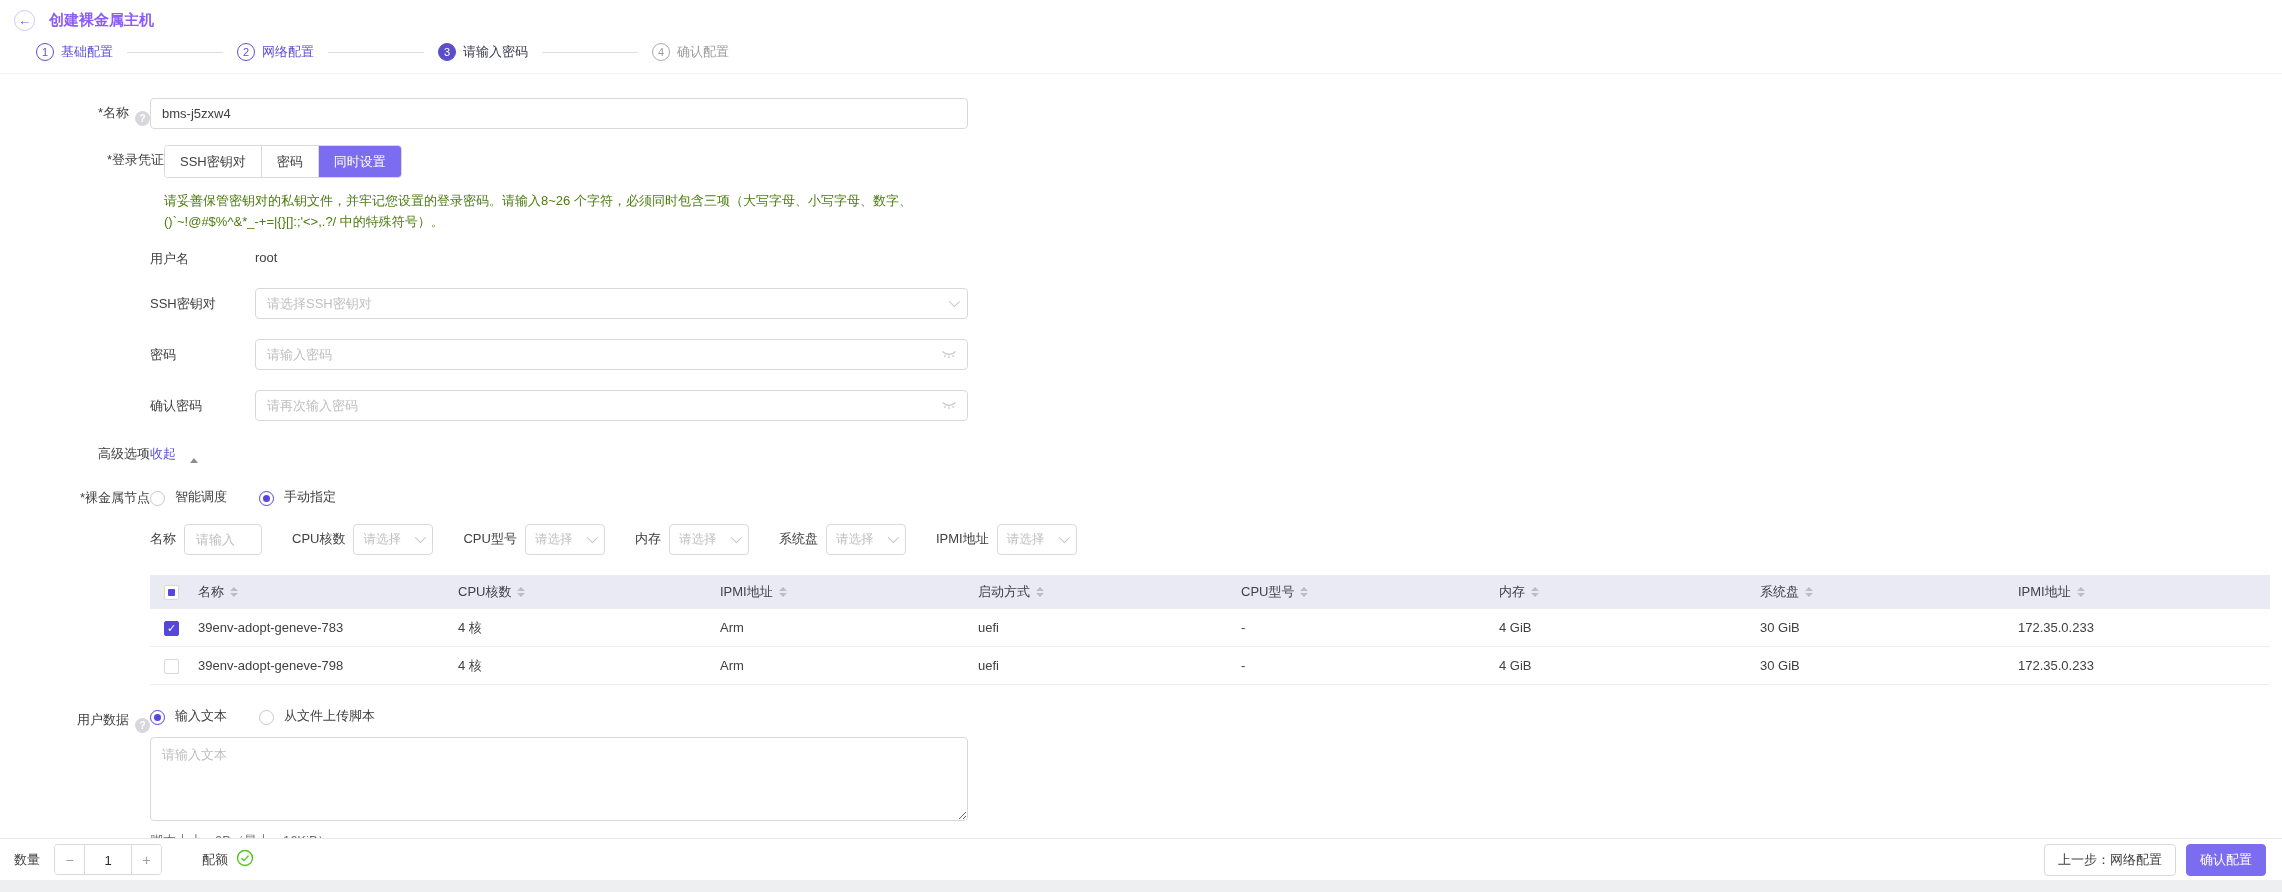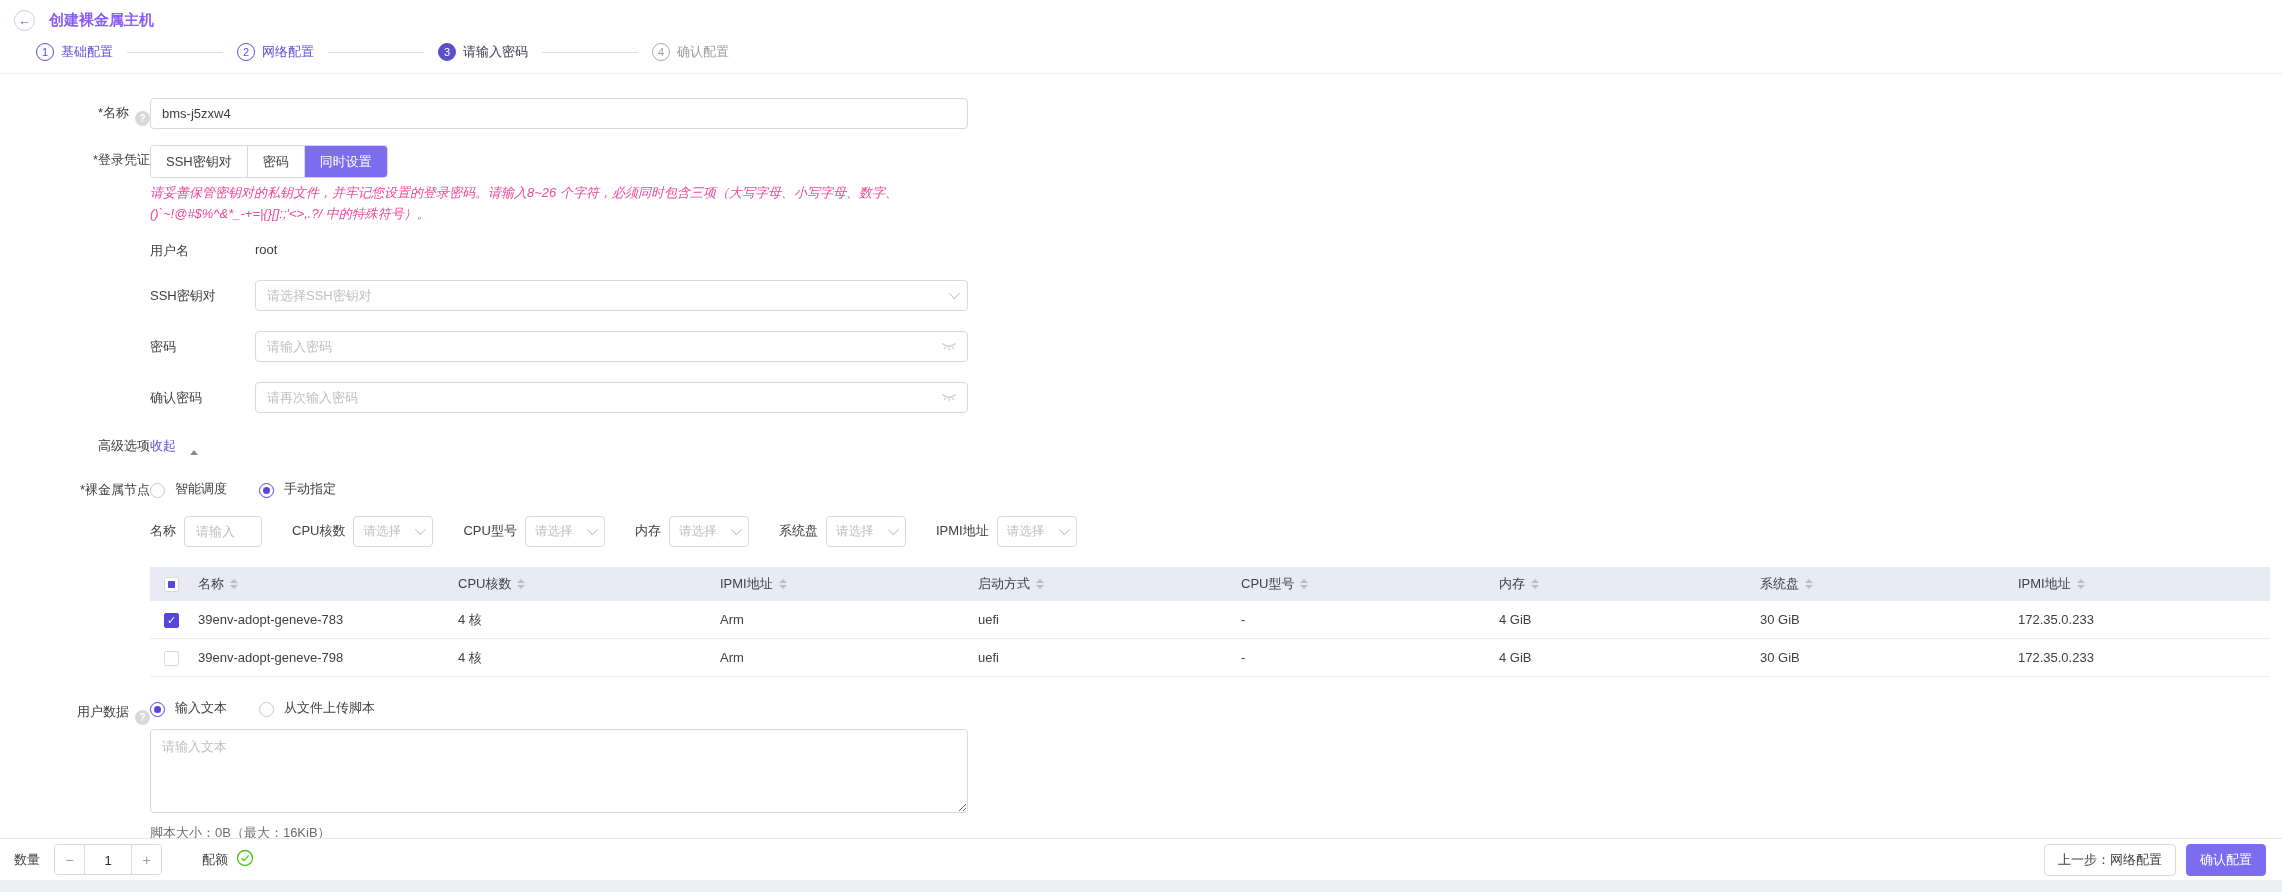--- a/index.html
+++ b/index.html
@@ -35,21 +35,21 @@
   input::placeholder, textarea::placeholder { color:#bfbfbf; }
   .w-main { width:818px; }
   .ctrl-wrap { position:relative; width:713px; }
   .ctrl-wrap input { width:100%; }
   .ctrl-icon { position:absolute; right:11px; top:50%; transform:translateY(-50%); display:flex; }
 
   .seg { display:inline-flex; border:1px solid #d9d9d9; border-radius:4px; height:33px; overflow:hidden; }
   .seg-item { padding:0 15px; display:flex; align-items:center; border-right:1px solid #d9d9d9; cursor:pointer; background:#fff; color:#404040; }
   .seg-item:last-child { border-right:none; }
   .seg-item.selected { background:#7b6cf0; color:#fff; }
-  .hint { width:822px; color:#ec4899; line-height:1.65; margin-top:4px;font-style:italic; }
+  .hint { width:822px; color:#4d7c0f; line-height:1.65; margin-top:12px; }
 
   .link { color:#5c50d8; cursor:pointer; display:inline-flex; align-items:flex-end; gap:14px; padding-top:6px; }
   .tri-up { width:0; height:0; border-left:4px solid transparent; border-right:4px solid transparent; border-bottom:5px solid #8c8c8c; display:inline-block; }
 
   .radio { width:15px; height:15px; border:1px solid #c9c9c9; border-radius:50%; background:#fff; display:inline-flex; align-items:center; justify-content:center; flex:none; cursor:pointer; }
   .radio.on { border-color:#5546dd; }
   .radio.on::after { content:""; width:7px; height:7px; border-radius:50%; background:#5546dd; }
   .radio-group { display:flex; align-items:flex-end; gap:10px; padding-top:5px; }
   .radio-label { margin-right:22px; cursor:pointer; }
 
@@ -133,21 +133,21 @@
     <div class="frow">
       <div class="flabel">
           <span>*名称</span>
           <span class="help">?</span>
         </div>
       <div class="fbody">
         <input type="text" class="w-main" value="bms-j5zxw4" style="">
       </div>
     </div>
 
-    <div class="frow" style="margin-bottom:10px;">
+    <div class="frow" style="margin-bottom:10px;padding-left:14px;">
       <div class="flabel">
           <span>*登录凭证</span>
         </div>
       <div class="fbody">
         <div class="seg">
           <div class="seg-item">SSH密钥对</div>
           <div class="seg-item">密码</div>
           <div class="seg-item selected">同时设置</div>
         </div>
         <div class="hint">请妥善保管密钥对的私钥文件，并牢记您设置的登录密码。请输入8~26 个字符，必须同时包含三项（大写字母、小写字母、数字、()`~!@#$%^&amp;*_-+=|{}[]:;'&lt;&gt;,.?/ 中的特殊符号）。</div>

